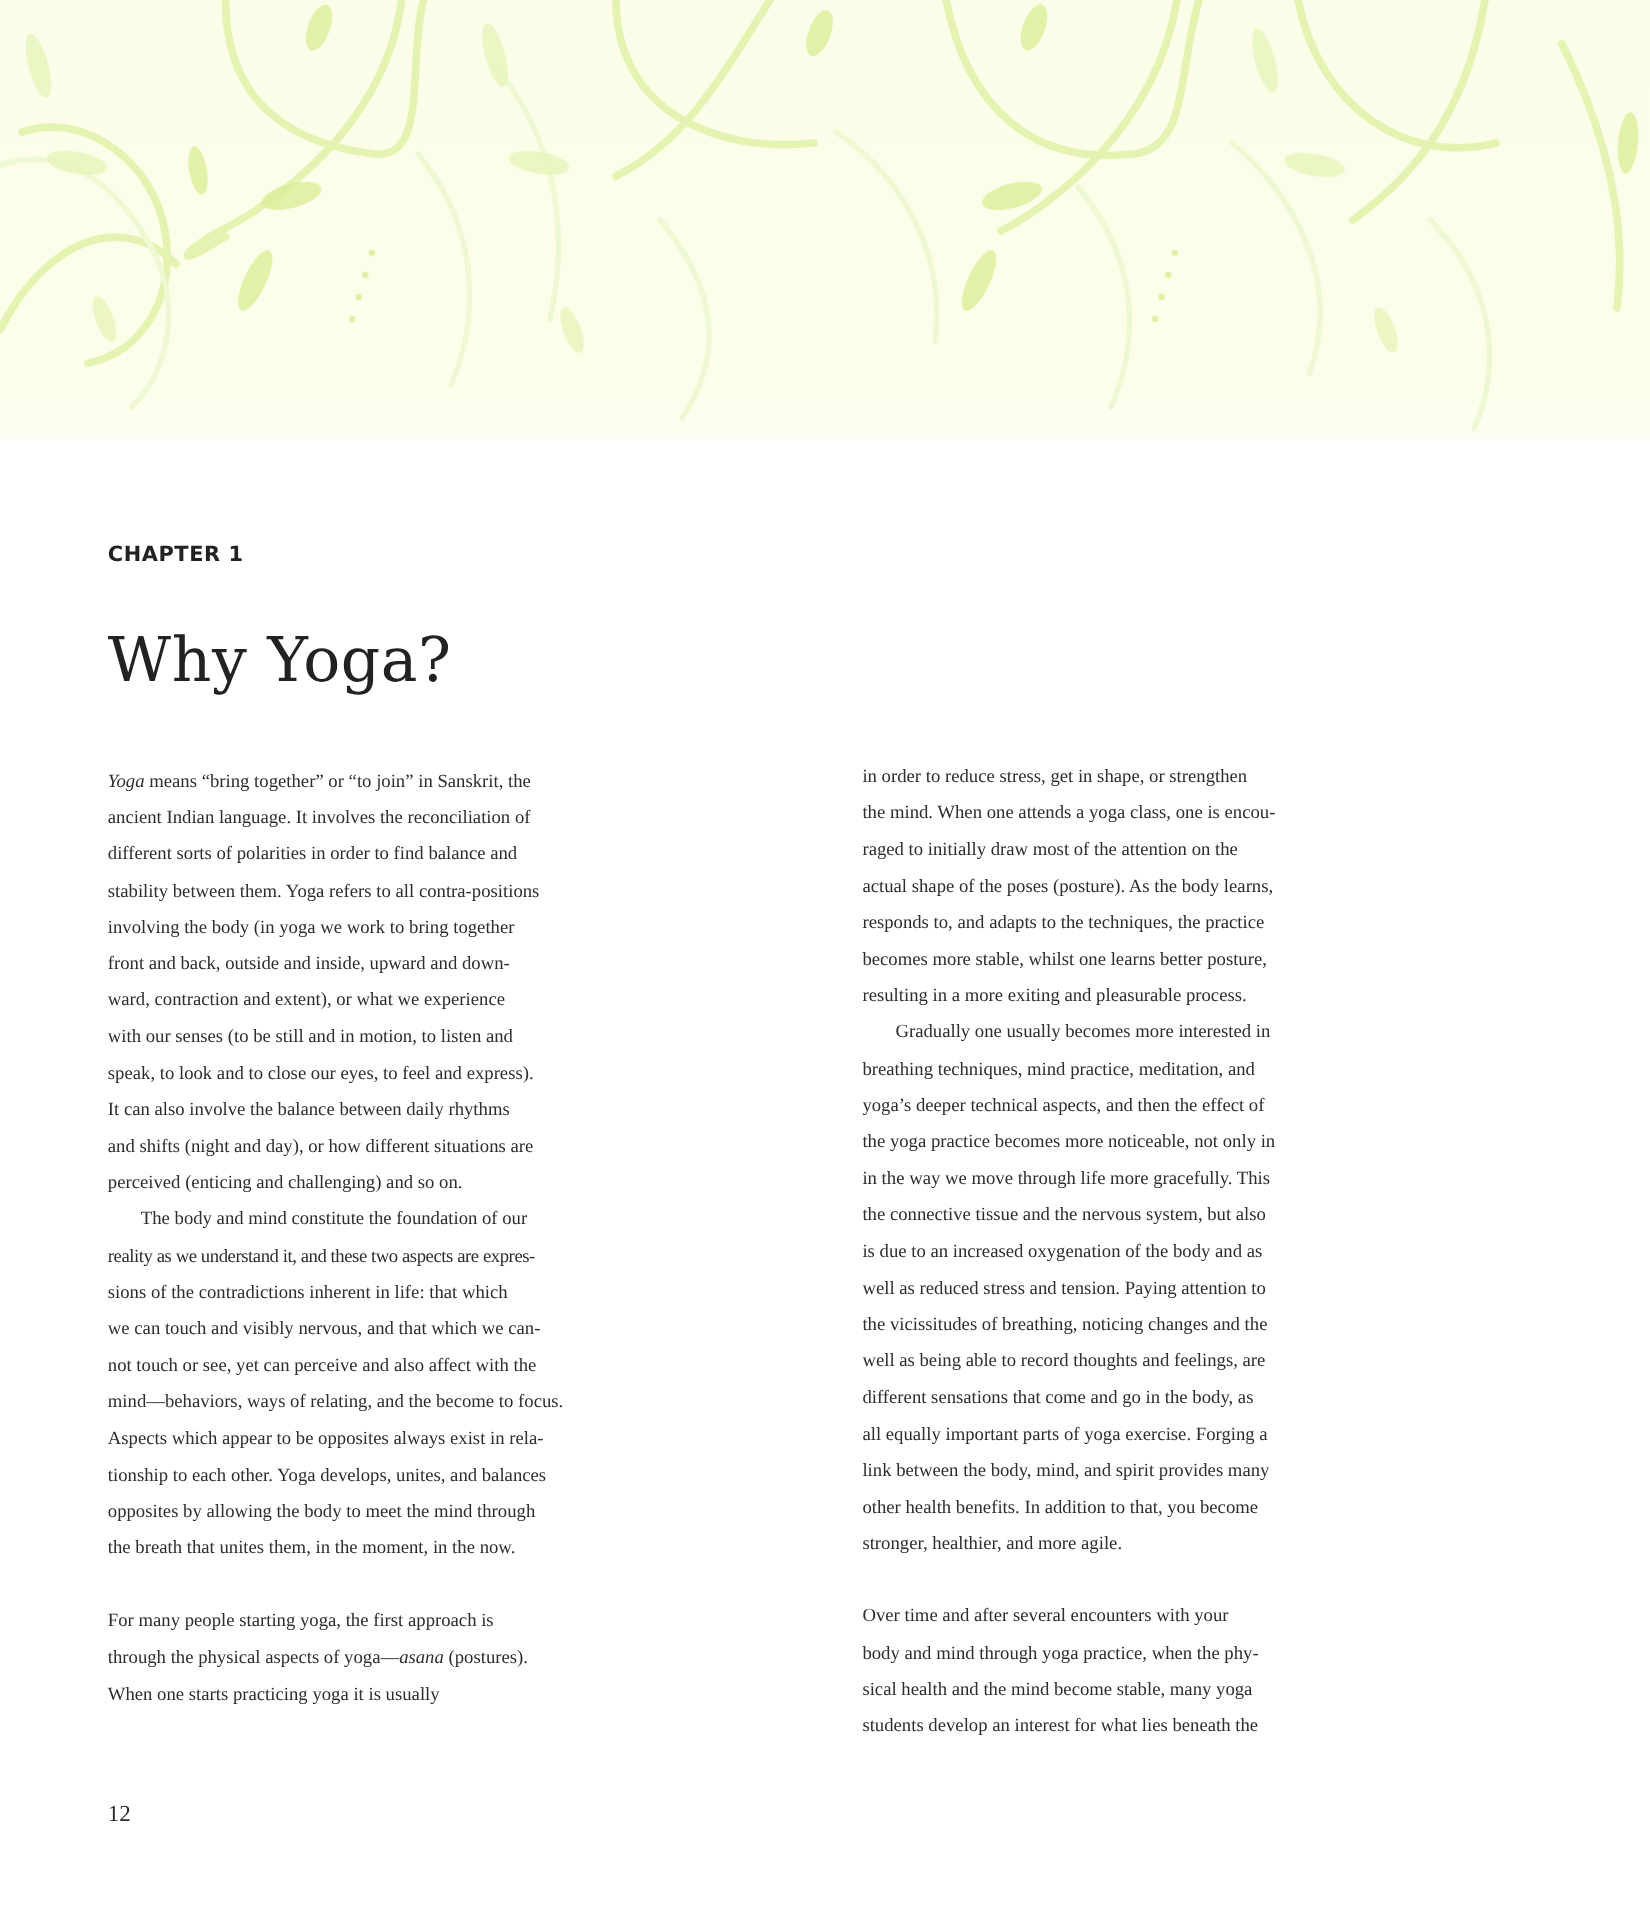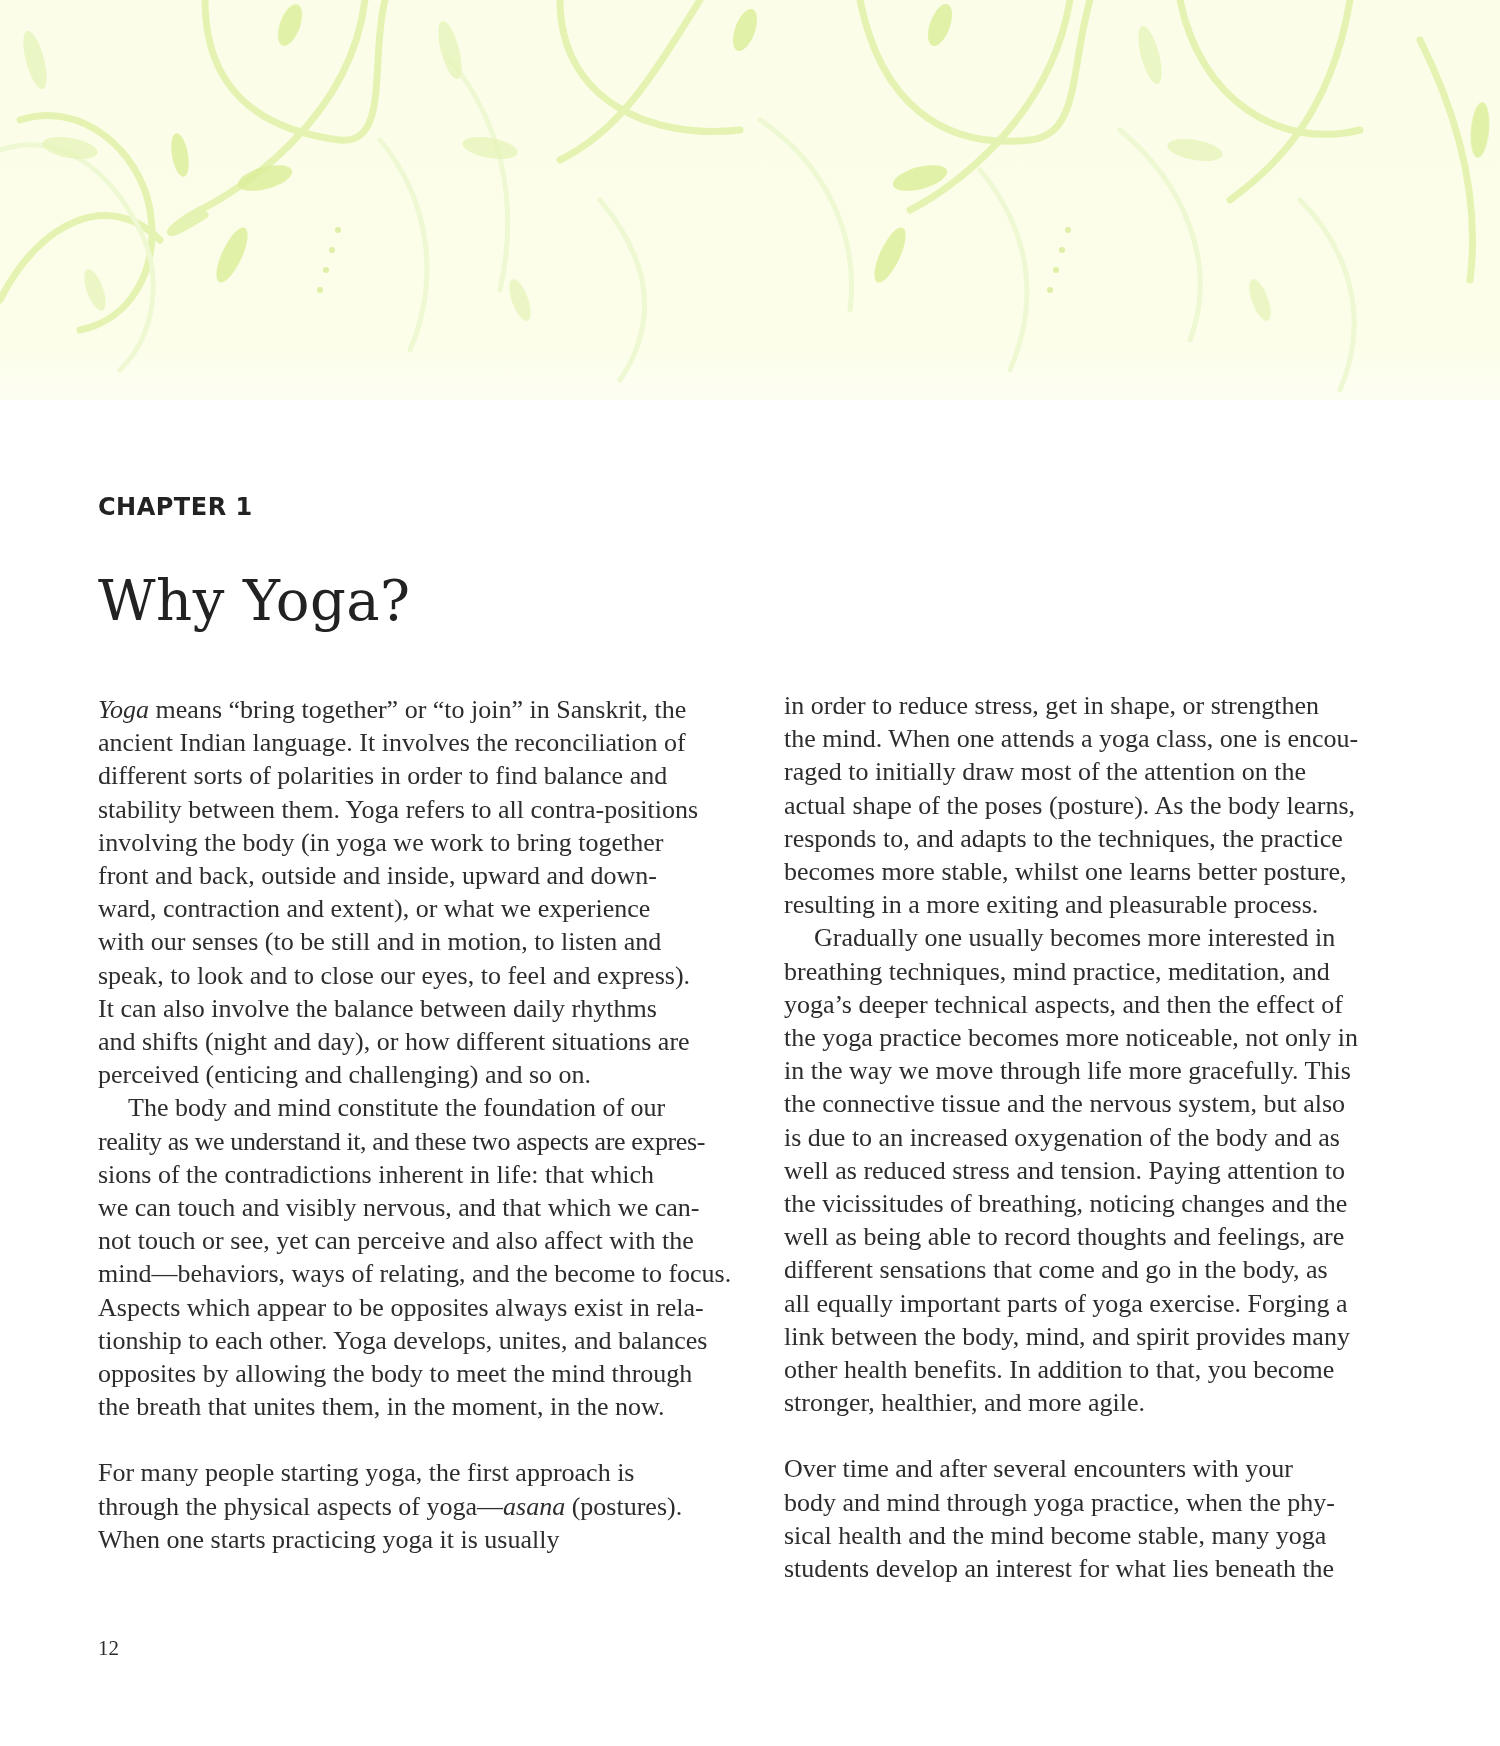--- a/index.html
+++ b/index.html
@@ -10,30 +10,30 @@
   }
   .banner {
     position: absolute; left: 0; top: 0; width: 1500px; height: 400px;
     background: linear-gradient(180deg, #fbfde8 0%, #fcfee9 85%, #fdfef3 100%);
     overflow: hidden;
   }
   .banner svg { position: absolute; left: 0; top: 0; }
   .chapter-label {
     position: absolute; left: 98px; top: 493px;
     font-family: "DejaVu Sans", sans-serif; font-weight: bold;
-    font-size: 24px; letter-spacing: 0.5px; color: #222; text-align: center;
+    font-size: 19px; letter-spacing: 0.5px; color: #222; text-align: center;
   }
   .title {
     position: absolute; left: 98px; top: 568px; margin: 0;
     font-family: "DejaVu Serif", serif; font-weight: normal;
     font-size: 56px; color: #222; letter-spacing: 0.5px; text-align: right;
   }
   .col {
     position: absolute; width: 650px;
-    font-size: 26px; line-height: 33.2px; color: #2d2d2d;
+    font-size: 17px; line-height: 33.2px; color: #2d2d2d;
   }
   .col-left { left: 98px; top: 693px; }
   .col-right { left: 784px; top: 689px; }
   .line { display: block; white-space: nowrap; }
   .indent { padding-left: 30px; }
   .gap { display: block; height: 33px; }
   em { font-style: italic; }
   .page-number {
     position: absolute; left: 98px; top: 1636px;
     font-size: 21px; color: #2d2d2d;

